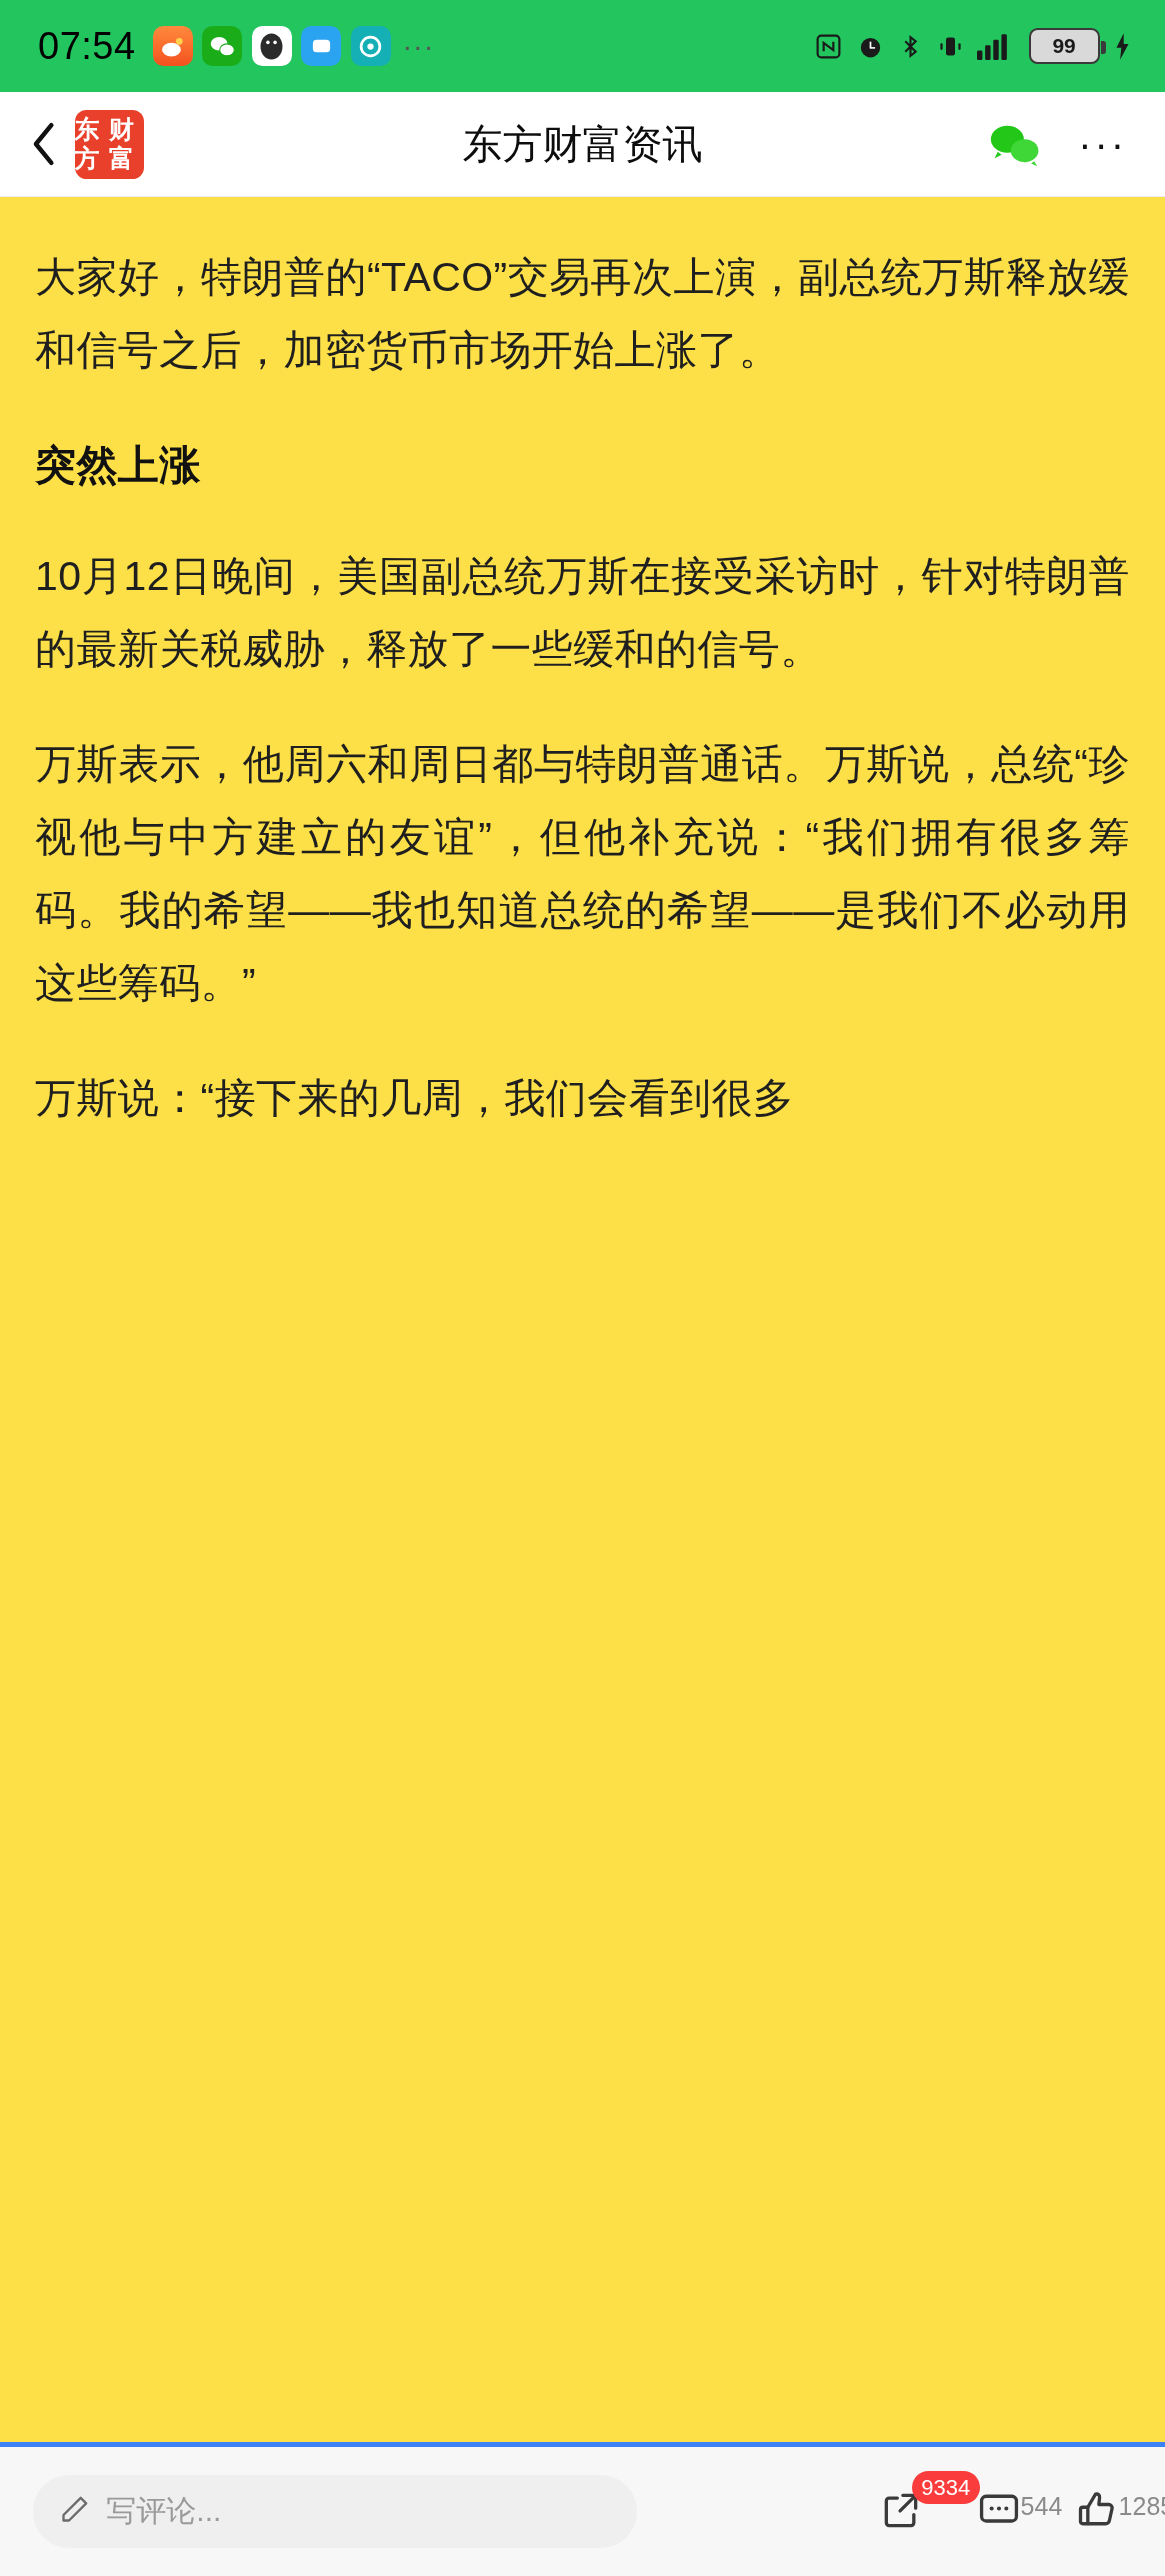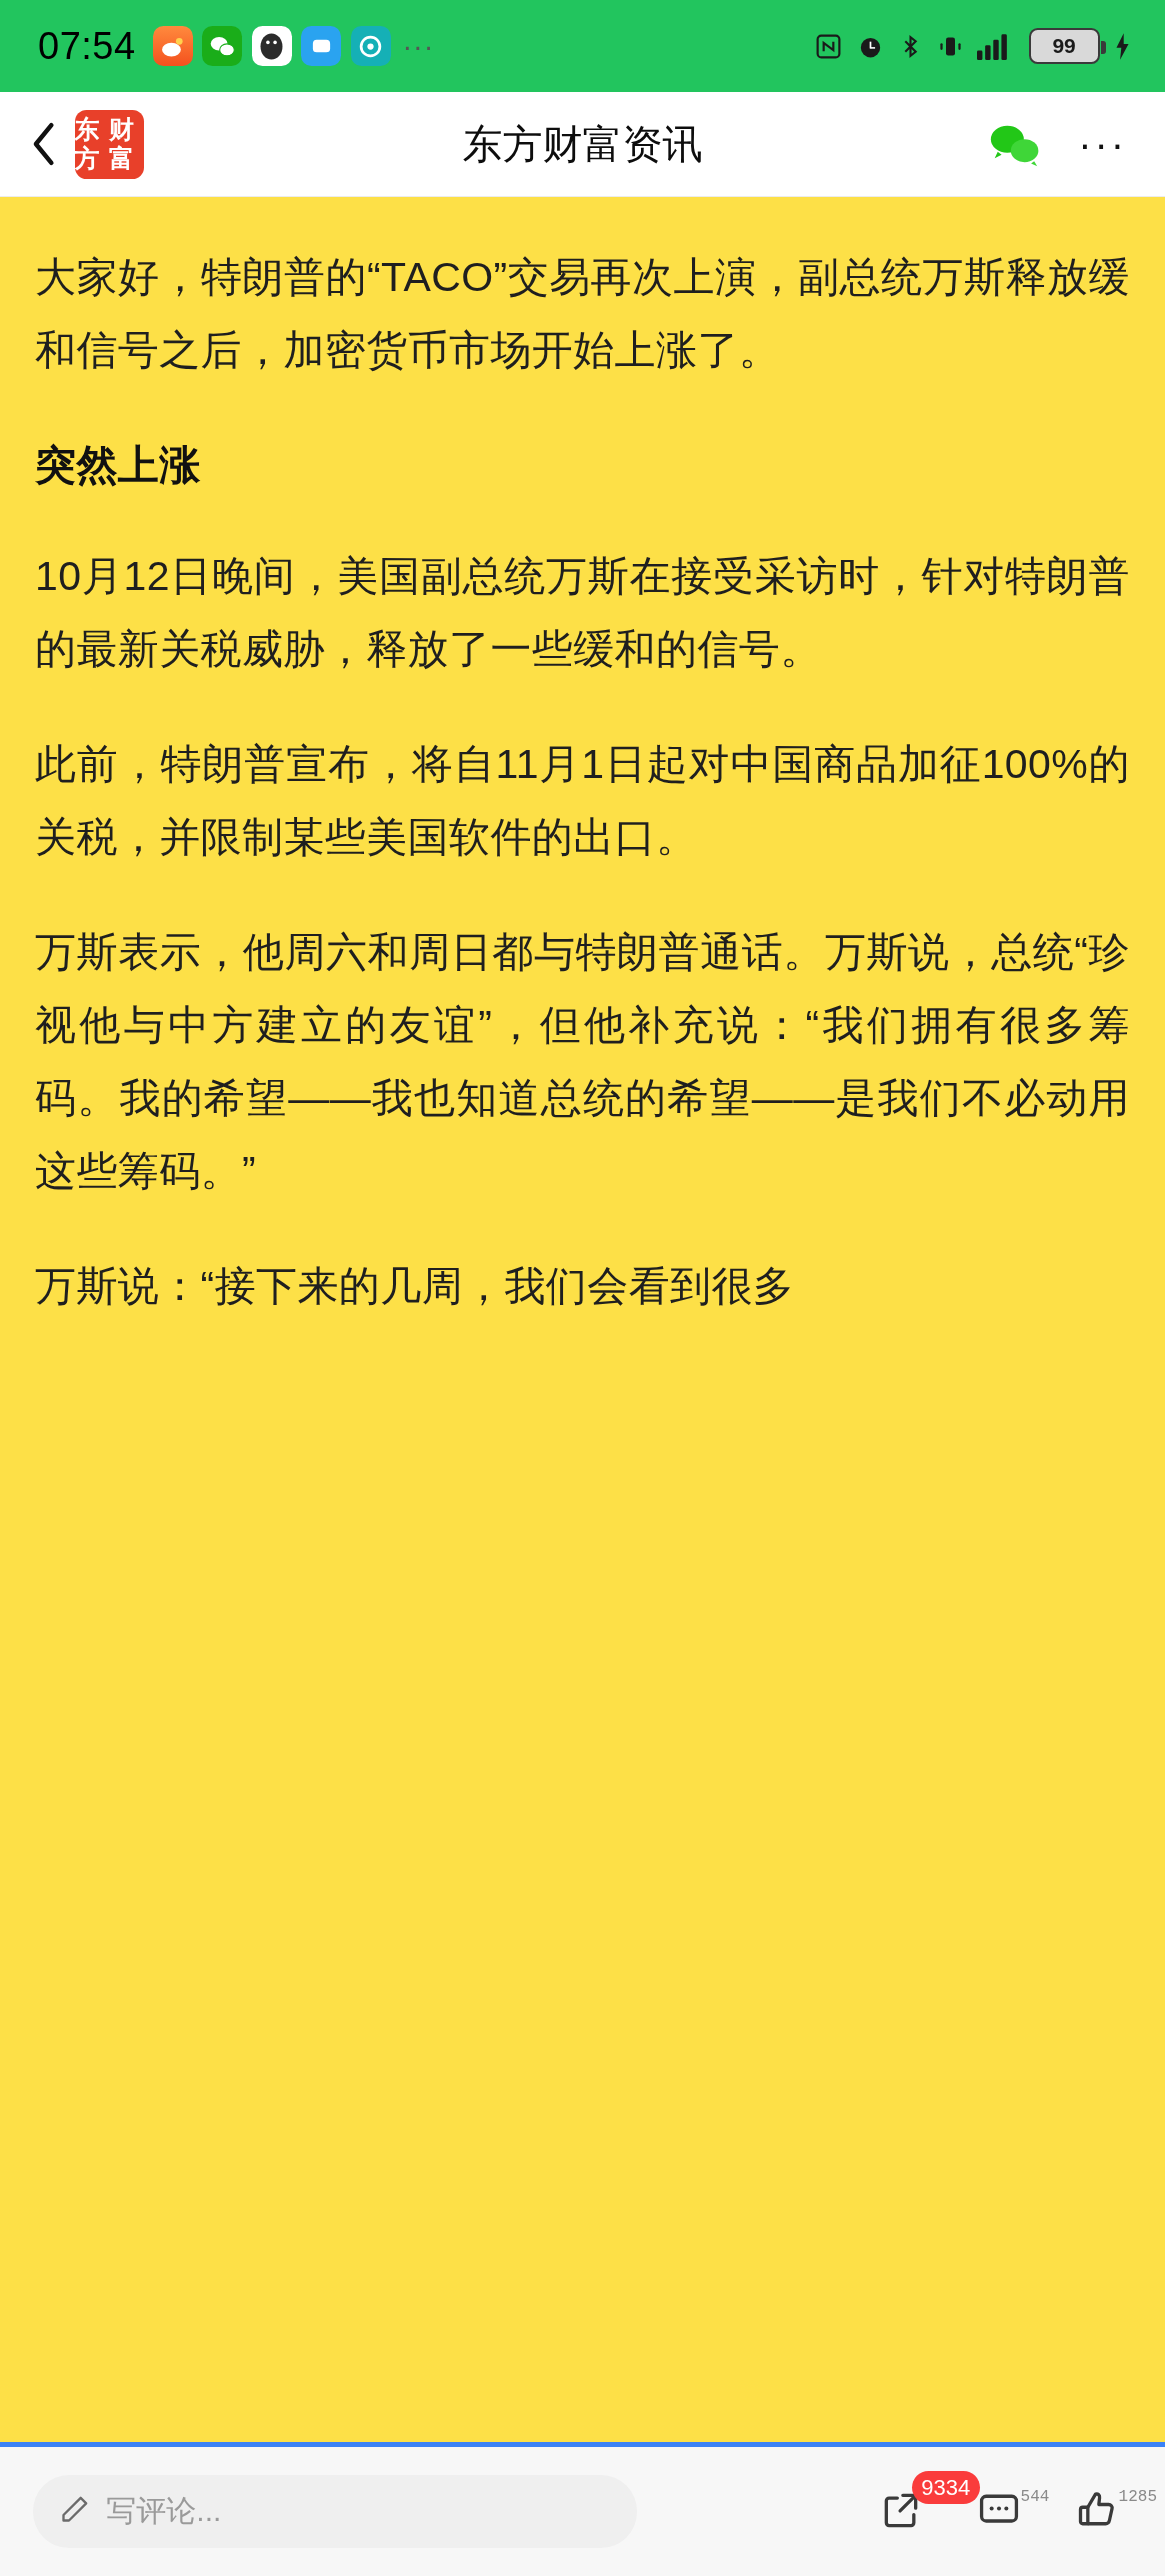--- a/index.html
+++ b/index.html
@@ -193,25 +193,24 @@
     font-size: 22px;
     border-radius: 17px;
     padding: 1.9px 9.6px;
     min-width: 58px;
     text-align: center;
     line-height: 29px;
     font-weight: 500;
   }
   .badge-plain {
     position: absolute;
-    top: 8px; left: 44px;
+    top: 17px; left: 44px;
     color: #8a8a8a;
-    font-size: 16px;
+    font-size: 25px;
     line-height: 29px;
-    font-family: Liberation Mono, monospace;
   }
 </style>
 </head>
 <body>
 
 <div class="screen">
 
   <div class="status-bar">
     <div class="status-time">07:54</div>
     <div class="status-left-icons">
@@ -314,21 +313,20 @@
           </svg>
       </div>
       <div class="nav-more">···</div>
     </div>
   </div>
 
   <div class="article">
     <p class="para">大家好，特朗普的“TACO”交易再次上演，副总统万斯释放缓和信号之后，加密货币市场开始上涨了。</p>
     <p class="para h">突然上涨</p>
     <p class="para">10月12日晚间，美国副总统万斯在接受采访时，针对特朗普的最新关税威胁，释放了一些缓和的信号。</p>
-    <p class="para">此前，特朗普宣布，将自11月1日起对中国商品加征100%的关税，并限制某些美国软件的出口。</p>
     <p class="para">万斯表示，他周六和周日都与特朗普通话。万斯说，总统“珍视他与中方建立的友谊”，但他补充说：“我们拥有很多筹码。我的希望——我也知道总统的希望——是我们不必动用这些筹码。”</p>
     <p class="para last">万斯说：“接下来的几周，我们会看到很多</p>
   </div>
 
   <div class="bottom-bar">
     <div class="comment-box">
       <span>
         <svg width="33" height="33" viewBox="0 0 24 24" fill="none" stroke="#6b6b6b" stroke-width="1.7" stroke-linecap="round" stroke-linejoin="round">
             <path d="M16.5 3.5l4 4L8 20H4v-4z"></path>
           </svg>

